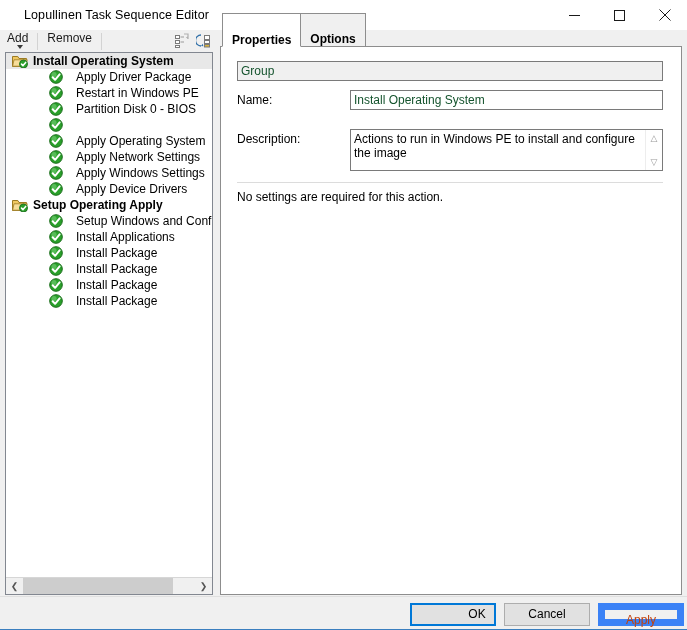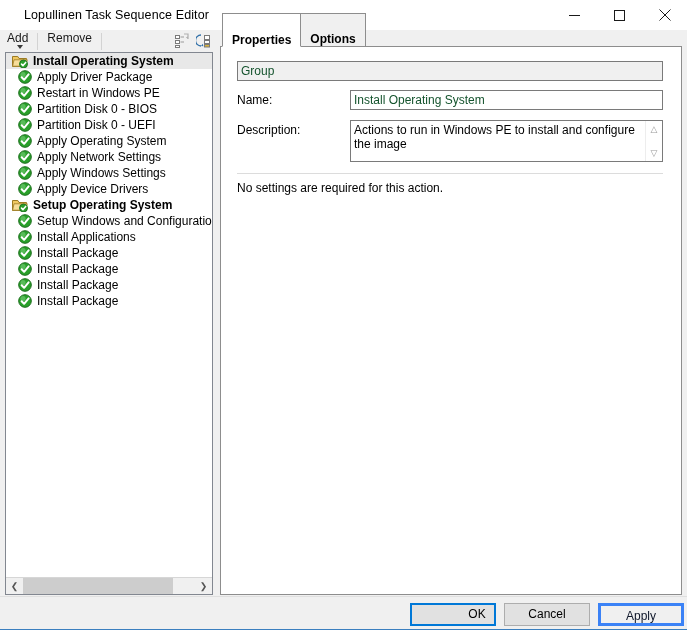--- a/index.html
+++ b/index.html
@@ -118,21 +118,22 @@
     line-height: 16px;
   }
   .tree-row.group {
     font-weight: bold;
     padding-left: 6px;
   }
   .tree-row.group.selected {
     background: #e8e8e8;
   }
   .tree-row.child {
-    padding-left: 12px;
+    padding-left: 43px;
+    gap: 8px;
   }
   .row-label { padding-left: 5px; color: #000; }
 
   
   .icon-folder {
     width: 16px; height: 14px;
     position: relative;
     flex: 0 0 16px;
   }
   .icon-check {
@@ -323,23 +324,23 @@
     border: 1px solid #adadad;
     box-sizing: border-box;
     color: #000;
   }
   .btn.primary {
     border: 2px solid #0078d7;
     line-height: 19px;
     padding-left: 48px;
   }
   .btn.disabled {
-    color: #0f172a;
-    background: #f0f0f0;
-    border: 3px solid #3b82f6;
+    color: #c2410c;
+    background: #f0f0f0;
+    border: 7px solid #3b82f6;
   }
   #ok-button { left: 410px; }
   #cancel-button { left: 504px; }
   #apply-button { left: 598px; }
 
   
   .win-bottom-edge {
     position: absolute;
     left: 0; bottom: 0; width: 687px; height: 1px;
     background: #3b7fbf;
@@ -437,21 +438,20 @@
             <path d="M3.6 7.2 L6.1 9.8 L10.6 4.3" fill="none" stroke="#ffffff" stroke-width="2" stroke-linecap="round" stroke-linejoin="round"></path>
           </svg></span>
         <span class="row-label">Partition Disk 0 - BIOS</span>
       </div>
       <div class="tree-row child">
         <span class="icon-check"><svg width="14" height="14" viewBox="0 0 14 14">
             <circle cx="7" cy="7" r="6.3" fill="#29a02a" stroke="#1c6d1c" stroke-width="1"></circle>
             <circle cx="5" cy="4.6" r="2.6" fill="#7fd37f" opacity="0.55"></circle>
             <path d="M3.6 7.2 L6.1 9.8 L10.6 4.3" fill="none" stroke="#ffffff" stroke-width="2" stroke-linecap="round" stroke-linejoin="round"></path>
           </svg></span>
-        <span class="row-label">Partition Disk 0 - UEFI</span>
       </div>
       <div class="tree-row child">
         <span class="icon-check"><svg width="14" height="14" viewBox="0 0 14 14">
             <circle cx="7" cy="7" r="6.3" fill="#29a02a" stroke="#1c6d1c" stroke-width="1"></circle>
             <circle cx="5" cy="4.6" r="2.6" fill="#7fd37f" opacity="0.55"></circle>
             <path d="M3.6 7.2 L6.1 9.8 L10.6 4.3" fill="none" stroke="#ffffff" stroke-width="2" stroke-linecap="round" stroke-linejoin="round"></path>
           </svg></span>
         <span class="row-label">Apply Operating System</span>
       </div>
       <div class="tree-row child">
@@ -478,21 +478,21 @@
           </svg></span>
         <span class="row-label">Apply Device Drivers</span>
       </div>
       <div class="tree-row group">
         <span class="icon-folder"><svg width="16" height="14" viewBox="0 0 16 14">
             <path d="M0.5 2.5 L0.5 12.5 L14.5 12.5 L14.5 4.5 L7 4.5 L5.8 2.5 Z" fill="#f0c862" stroke="#9c7b23" stroke-width="1"></path>
             <path d="M2 5.8 L15.3 5.8 L13.6 12.2 L0.6 12.2 Z" fill="#f7dd9a" stroke="#9c7b23" stroke-width="0.8"></path>
             <circle cx="11.5" cy="10" r="4" fill="#29a02a" stroke="#1c6d1c" stroke-width="0.9"></circle>
             <path d="M9.5 10.1 L11 11.6 L13.7 8.4" fill="none" stroke="#ffffff" stroke-width="1.5" stroke-linecap="round" stroke-linejoin="round"></path>
           </svg></span>
-        <span class="row-label">Setup Operating System</span>
+        <span class="row-label">Setup Operating Apply</span>
       </div>
       <div class="tree-row child">
         <span class="icon-check"><svg width="14" height="14" viewBox="0 0 14 14">
             <circle cx="7" cy="7" r="6.3" fill="#29a02a" stroke="#1c6d1c" stroke-width="1"></circle>
             <circle cx="5" cy="4.6" r="2.6" fill="#7fd37f" opacity="0.55"></circle>
             <path d="M3.6 7.2 L6.1 9.8 L10.6 4.3" fill="none" stroke="#ffffff" stroke-width="2" stroke-linecap="round" stroke-linejoin="round"></path>
           </svg></span>
         <span class="row-label">Setup Windows and Configuration</span>
       </div>
       <div class="tree-row child">
@@ -559,21 +559,21 @@
 
     <div class="form-row" style="margin-top:14px;">
       <input class="field readonly" type="text" readonly="" value="Group" style="">
     </div>
 
     <div class="form-row" style="margin-top:9px;">
       <div class="form-label">Name:</div>
       <input class="field" type="text" value="Install Operating System" style="">
     </div>
 
-    <div class="form-row" style="margin-top:10px;">
+    <div class="form-row" style="margin-top:19px;">
       <div class="form-label">Description:</div>
       <div class="desc-wrap">
         <textarea class="desc-text" style="">Actions to run in Windows PE to install and configure the image</textarea>
         <div class="desc-scroll">
           <div class="ds-arrow">△</div>
           <div class="ds-arrow">▽</div>
         </div>
       </div>
     </div>
 

